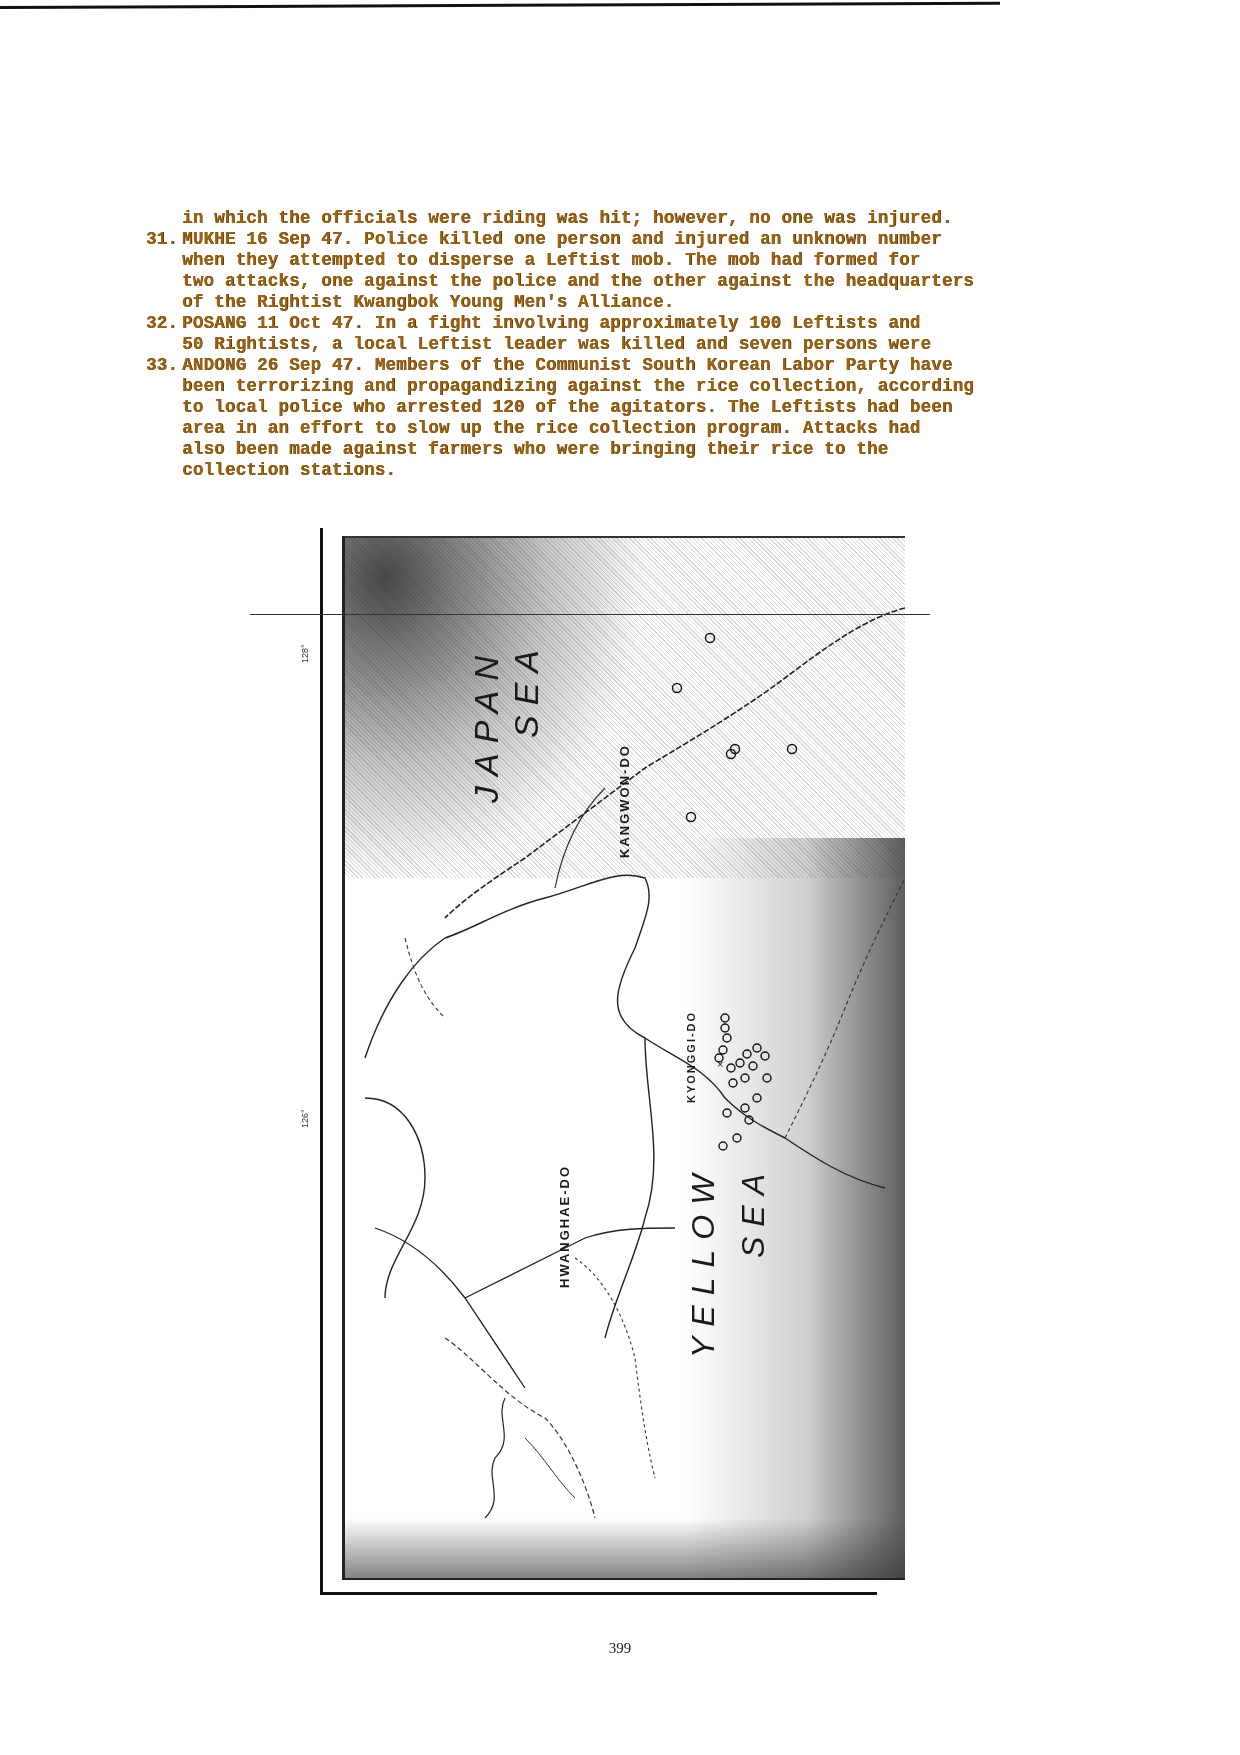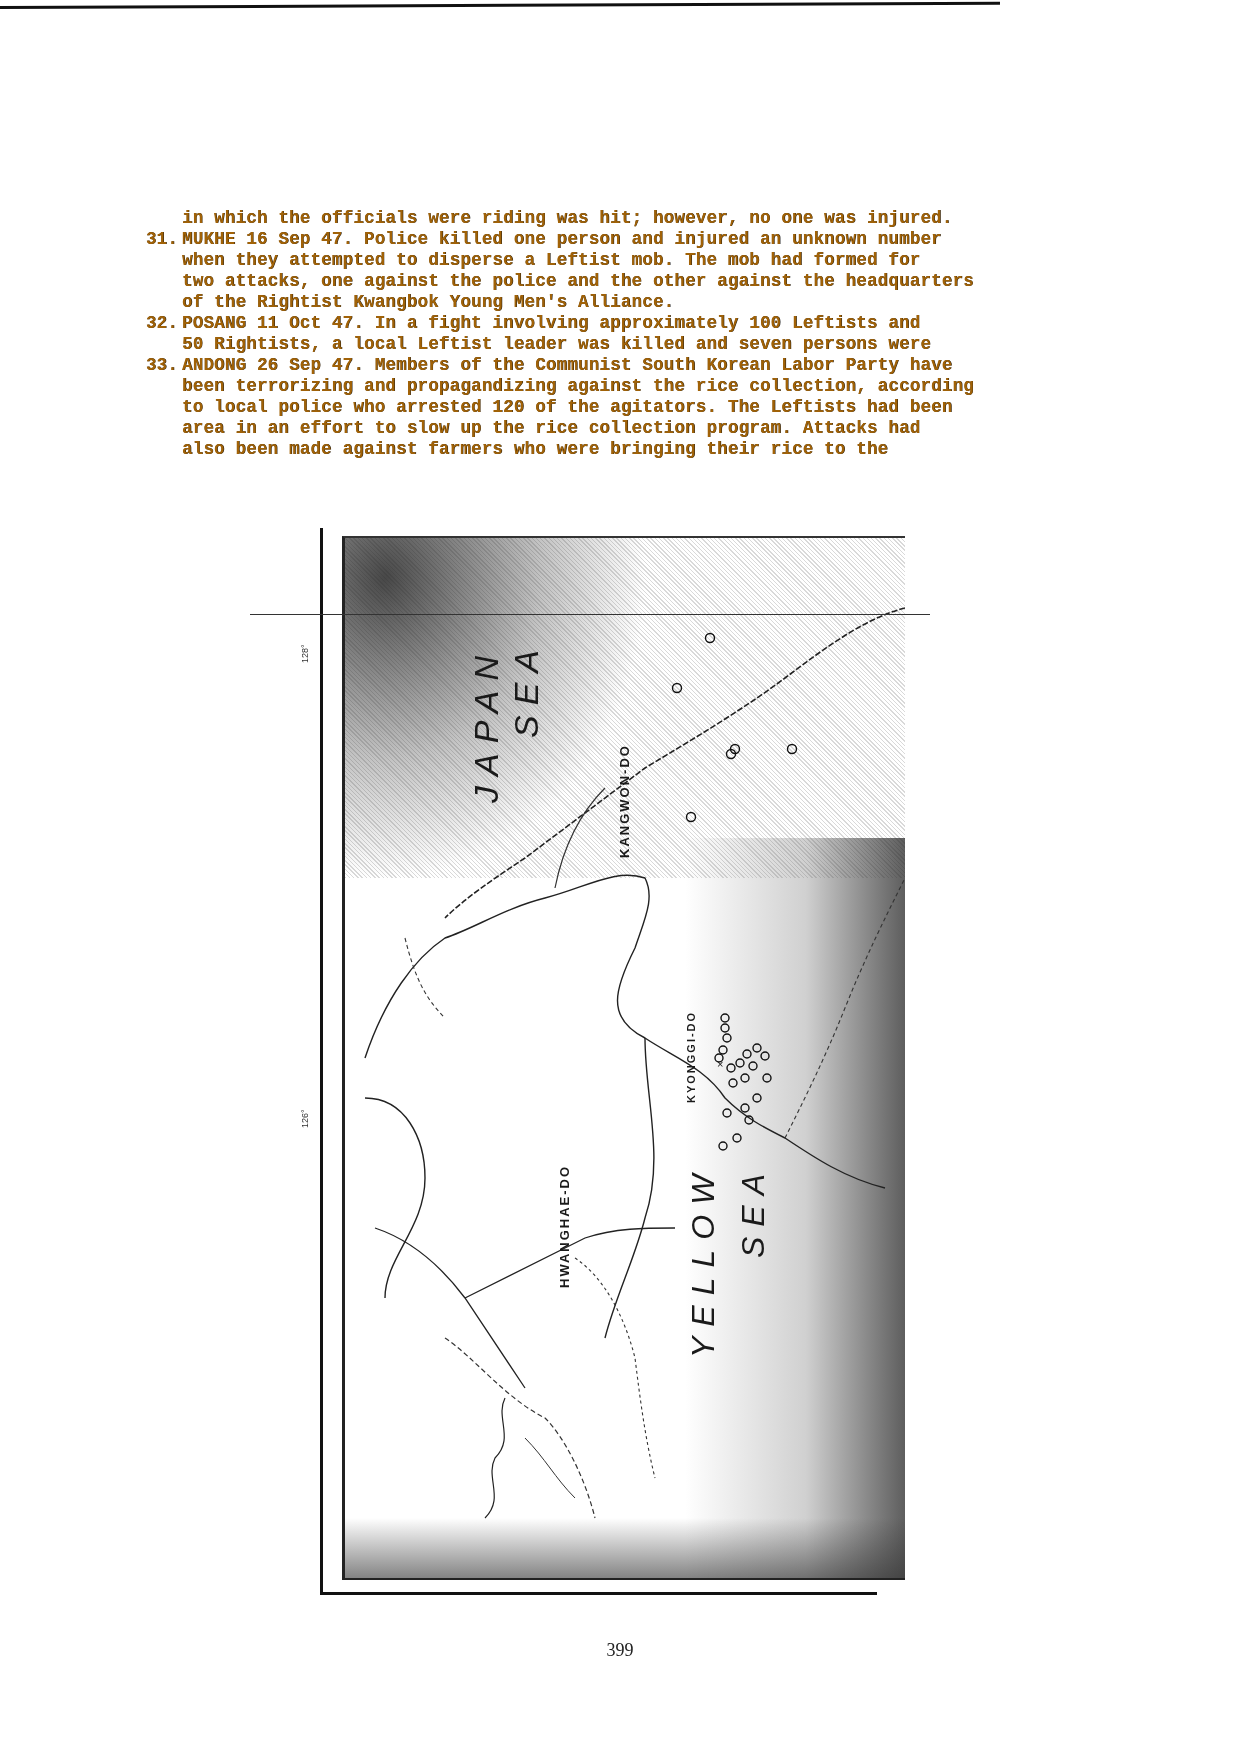--- a/index.html
+++ b/index.html
@@ -59,21 +59,21 @@
   .map-label {
     position: absolute; font-family: "Liberation Sans", "DejaVu Sans", sans-serif;
     color: #1a1a1a; transform-origin: left top; white-space: nowrap;
   }
   .sea-label { font-size: 34px; letter-spacing: 10px; font-style: italic; font-weight: 300; }
   .prov-label { font-size: 13px; letter-spacing: 2px; font-weight: bold; }
   .tick-label { font-size: 9px; color: #333; }
 
   .page-number {
     position: absolute; left: 0; width: 1240px; top: 1640px; text-align: center;
-    font-family: "Liberation Serif", "DejaVu Serif", serif; font-size: 18px; color: #222;
+    font-family: "Liberation Serif", "DejaVu Serif", serif; font-size: 15px; color: #222;
   }
 </style>
 </head>
 <body>
 
 <div class="top-rule"></div>
 
 <div class="typed">
   <div class="continuation line">in which the officials were riding was hit; however, no one was injured.</div>
 
@@ -91,20 +91,21 @@
     <div class="line">50 Rightists, a local Leftist leader was killed and seven persons were</div>
   </div>
 
   <div class="entry">
     <span class="num">33.</span>
     <div class="line">ANDONG 26 Sep 47.  Members of the Communist South Korean Labor Party have</div>
     <div class="line">been terrorizing and propagandizing against the rice collection, according</div>
     <div class="line">to local police who arrested 120 of the agitators.  The Leftists had been</div>
     <div class="line">area in an effort to slow up the rice collection program.  Attacks had</div>
     <div class="line">also been made against farmers who were bringing their rice to the</div>
+    <div class="line">collection stations.</div>
   </div>
 </div>
 
 <div class="map-wrap">
   <div class="map-frame-outer"></div>
   <div class="map-inner">
     <div class="sea-top"></div>
     <div class="sea-right"></div>
     <div class="sea-bottom"></div>
 

